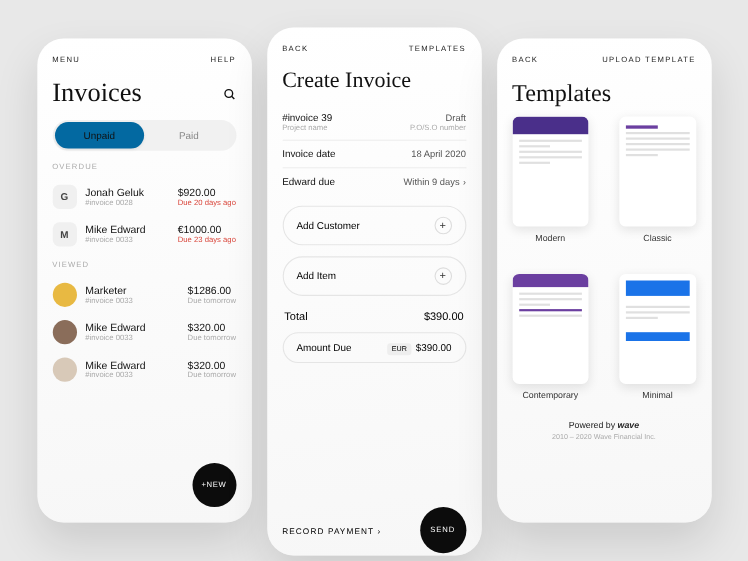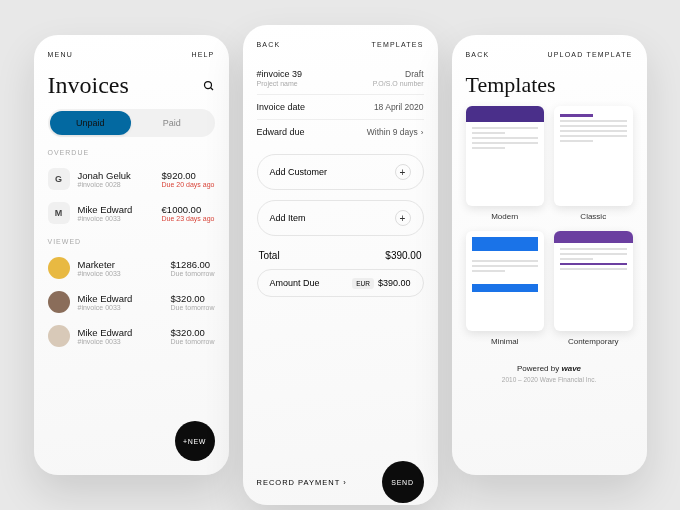--- a/index.html
+++ b/index.html
@@ -51,21 +51,21 @@
 .form-row .val { color: #555; font-size: 8.5px; }
 .form-row .sub { display: block; font-size: 7px; color: #aaa; margin-top: 1px; }
 .pill { display: flex; justify-content: space-between; align-items: center; border: 1px solid #e5e5e5; border-radius: 20px; padding: 9px 12px; margin-top: 10px; font-size: 9px; }
 .plus-circle { width: 16px; height: 16px; border-radius: 50%; border: 1px solid #ddd; display: flex; align-items: center; justify-content: center; font-size: 10px; color: #333; }
 .total-row { display: flex; justify-content: space-between; font-size: 10px; margin-top: 14px; padding: 0 2px; }
 .amt-due { display: flex; justify-content: space-between; align-items: center; border: 1px solid #e5e5e5; border-radius: 20px; padding: 8px 12px; margin-top: 8px; font-size: 9px; gap: 16px; }
 .cur-chip { font-size: 6.5px; background: #eee; padding: 2px 4px; border-radius: 3px; margin-right: 4px; }
 .bottom-actions { position: absolute; bottom: 2px; left: 14px; right: 14px; display: flex; justify-content: space-between; align-items: center; }
 .rec-pay { font-size: 7.5px; letter-spacing: 1px; }
 .send-btn { width: 42px; height: 42px; border-radius: 50%; background: #0c0c0c; color: #fff; display: flex; align-items: center; justify-content: center; font-size: 7px; letter-spacing: 0.8px; }
-.tmpl-grid { display: grid; grid-template-columns: 1fr 1fr; gap: 10px; margin-top: 8px; }
+.tmpl-grid { display: grid; grid-template-columns: 1fr 1fr; gap: 28px; margin-top: 8px; }
 .tmpl-card { }
 .tmpl-thumb { width: 100%; height: 100px; background: #fff; border-radius: 6px; box-shadow: 0 3px 10px rgba(0,0,0,0.1); overflow: hidden; position: relative; }
 .tmpl-name { text-align: center; font-size: 8px; color: #333; margin-top: 6px; }
 .thumb-head { height: 16px; }
 .thumb-lines { padding: 5px 6px; }
 .thumb-line { height: 2px; background: #e0e0e0; margin-bottom: 3px; }
 .thumb-line.short { width: 50%; }
 .thumb-block { height: 14px; margin: 4px 6px; }
 .powered { text-align: center; font-size: 8px; color: #222; margin-top: 18px; }
 .powered-sub { text-align: center; font-size: 6.5px; color: #aaa; margin-top: 3px; }
@@ -154,20 +154,21 @@
   </div>
 
   <div class="fab">+NEW</div>
 </div>
 
 <div class="phone phone-mid">
   <div class="topbar">
     <span>BACK</span>
     <span>TEMPLATES</span>
   </div>
+  <div class="sub-serif">Create Invoice</div>
 
   <div class="form-row">
     <div>
       <span class="lbl">#invoice 39</span>
       <span class="sub">Project name</span>
     </div>
     <div style="text-align:right">
       <span class="val">Draft</span>
       <span class="sub">P.O/S.O number</span>
     </div>
@@ -234,42 +235,42 @@
             <div class="thumb-line"></div>
             <div class="thumb-line"></div>
             <div class="thumb-line"></div>
             <div class="thumb-line short"></div>
           </div>
       </div>
       <div class="tmpl-name">Classic</div>
     </div>
     <div class="tmpl-card">
       <div class="tmpl-thumb">
+        <div class="thumb-head" style="background:#6b3fa0;height:12px"></div>
+        <div class="thumb-lines">
+            <div class="thumb-line"></div>
+            <div class="thumb-line"></div>
+            <div class="thumb-line short"></div>
+            <div class="thumb-line" style="background:#6b3fa0"></div>
+            <div class="thumb-line"></div>
+          </div>
+      </div>
+      <div class="tmpl-name">Contemporary</div>
+    </div>
+    <div class="tmpl-card">
+      <div class="tmpl-thumb">
         <div class="thumb-block" style="background:#1a73e8;margin-top:6px"></div>
         <div class="thumb-lines">
             <div class="thumb-line"></div>
             <div class="thumb-line"></div>
             <div class="thumb-line short"></div>
           </div>
         <div class="thumb-block" style="background:#1a73e8;height:8px"></div>
       </div>
       <div class="tmpl-name">Minimal</div>
     </div>
-    <div class="tmpl-card">
-      <div class="tmpl-thumb">
-        <div class="thumb-head" style="background:#6b3fa0;height:12px"></div>
-        <div class="thumb-lines">
-            <div class="thumb-line"></div>
-            <div class="thumb-line"></div>
-            <div class="thumb-line short"></div>
-            <div class="thumb-line" style="background:#6b3fa0"></div>
-            <div class="thumb-line"></div>
-          </div>
-      </div>
-      <div class="tmpl-name">Contemporary</div>
-    </div>
   </div>
 
   <div class="powered">
     <span>Powered by</span> <b style="font-style:italic">wave</b>
   </div>
   <div class="powered-sub">2010 – 2020 Wave Financial Inc.</div>
 </div>
 
 </body></html>

